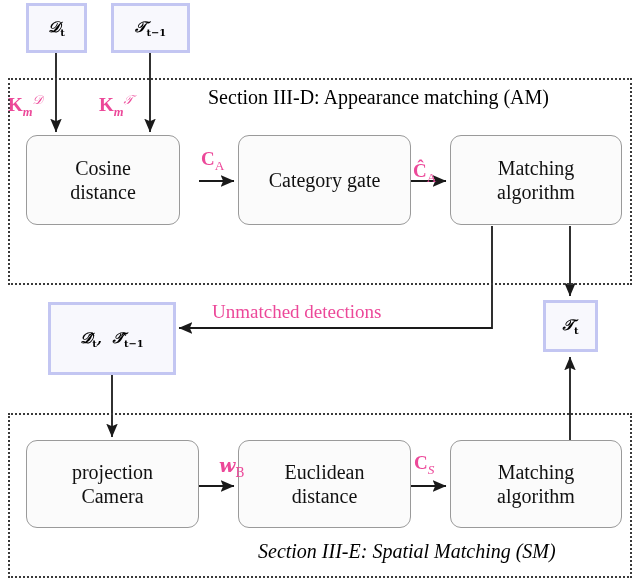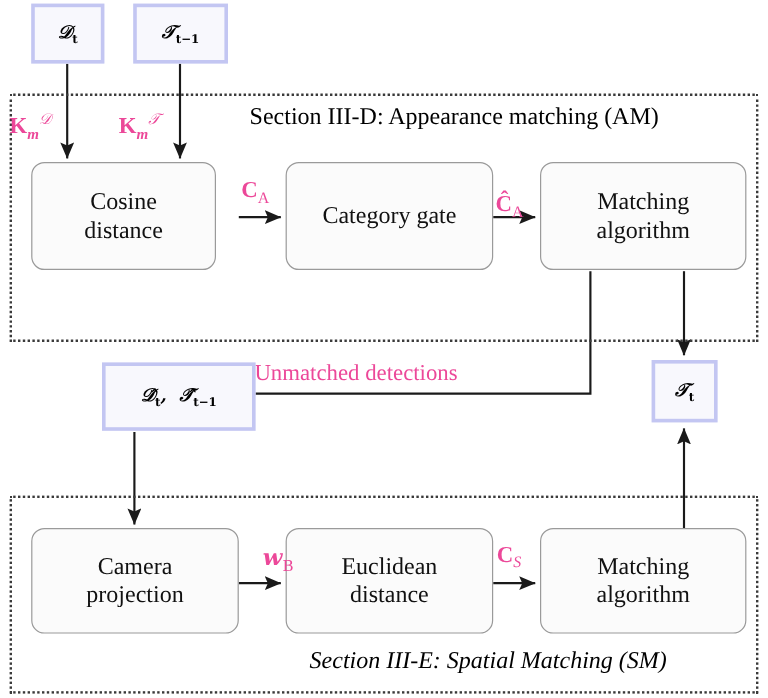--- a/index.html
+++ b/index.html
@@ -190,37 +190,37 @@
 
   <div class="edge-label" style="left:201px; top:148px;">
     <span class="bfC">C<sub>A</sub></span>
   </div>
   <div class="edge-label" style="left:413px; top:148px;margin-top:12px;">
     <span class="bfC">Ĉ<sub>A</sub></span>
   </div>
 
   <div class="edge-label plain" style="left:212px; top:301px;">Unmatched detections</div>
 
-  <div class="varbox" style="left:48px; top:302px; width:128px; height:57px;margin-left:37px;">
+  <div class="varbox" style="left:48px; top:302px; width:128px; height:73px;">
     <span>
       <span class="mathcal">𝒟̂</span><sub>t</sub>,&nbsp;
       <span class="mathcal">𝒯̂</span><sub>t−1</sub>
     </span>
   </div>
 
   <div class="varbox" style="left:543px; top:300px; width:55px; height:52px;">
     <span>
       <span class="mathcal">𝒯</span><sub>t</sub>
     </span>
   </div>
 
   <div class="proc" style="left:26px; top:440px; width:173px; height:88px;">
     <div>
+      <span>projection</span>
       <span>Camera</span>
-      <span>projection</span>
     </div>
   </div>
 
   <div class="proc" style="left:238px; top:440px; width:173px; height:88px;">
     <div>
       <span>Euclidean</span>
       <span>distance</span>
     </div>
   </div>
 

